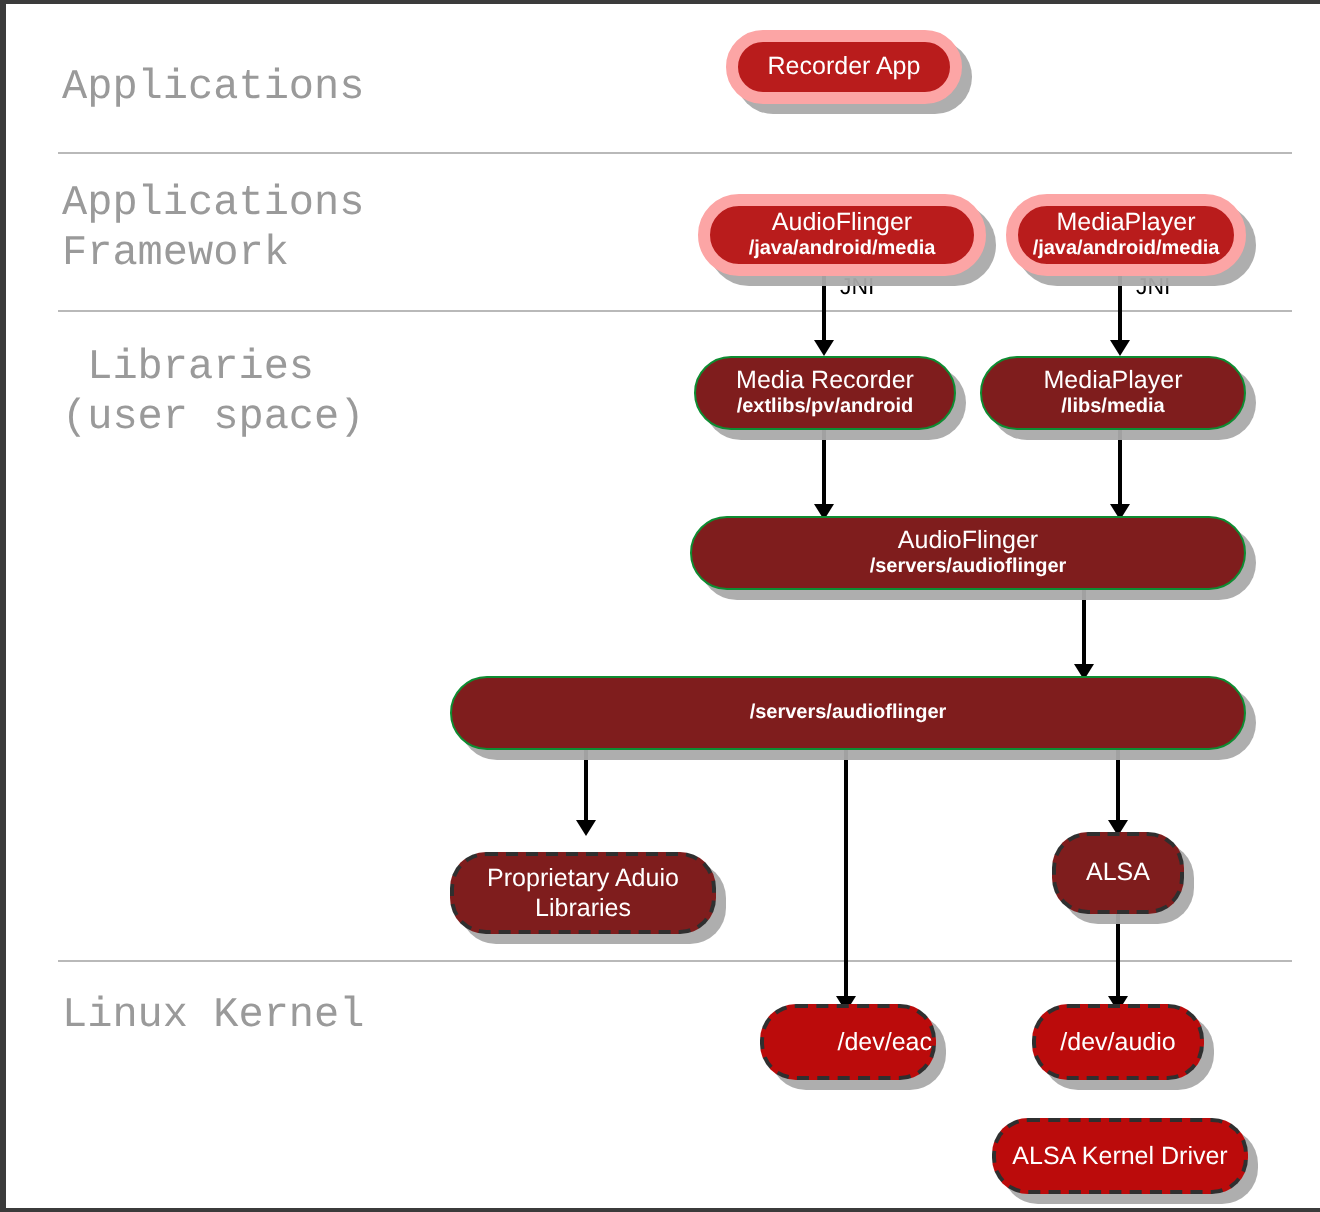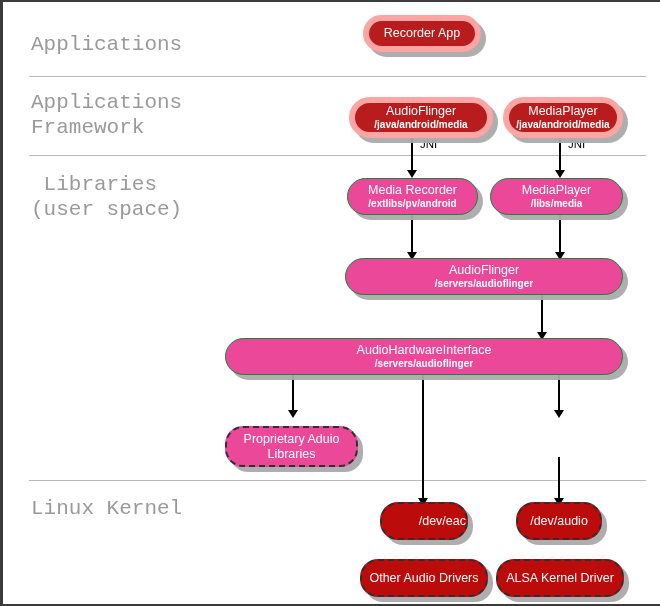--- a/index.html
+++ b/index.html
@@ -61,21 +61,21 @@
     line-height: 12px;
     white-space: nowrap;
     font-weight: bold;
   }
   .node.blue {
     background: #b91c1c;
     border: 6px solid #fca5a5;
     text-align: center;
   }
   .node.green {
-    background: #ec4899;
+    background: #7f1d1d;
     border: 1px solid #0e8c32;
   }
   .node.red {
     background: #bb0b0b;
     border: 1px solid #7d0505;
   }
   .node.dashed {
     border-style: dashed;
     border-width: 2px;
     border-color: #3a3a3a;
@@ -180,39 +180,38 @@
     <span class="title">MediaPlayer</span>
     <span class="sub">/libs/media</span>
   </div>
 
   <div class="node green" style="left:342px; top:256px; width:278px; height:37px;">
     <span class="title">AudioFlinger</span>
     <span class="sub">/servers/audioflinger</span>
   </div>
 
   <div class="node green" style="left:222px; top:336px; width:398px; height:37px;">
-    <span class="title">AudioHardwareInterface</span>
     <span class="sub">/servers/audioflinger</span>
   </div>
 
   <div class="node green dashed" style="left:222px; top:424px; width:133px; height:41px; border-radius:18px;">
     <span class="title">Proprietary Aduio</span>
     <span class="title">Libraries</span>
   </div>
 
+  <div class="node green dashed" style="left:523px; top:414px; width:66px; height:41px; border-radius:18px;">
+    <span class="title">ALSA</span>
+  </div>
 
   <div class="node red dashed" style="left:377px; top:500px; width:88px; height:38px; border-radius:18px;align-items:flex-end;">
     <span class="title">/dev/eac</span>
   </div>
 
   <div class="node red dashed" style="left:513px; top:500px; width:86px; height:38px; border-radius:18px;text-align:right;">
     <span class="title">/dev/audio</span>
   </div>
 
-  <div class="node red dashed" style="left:357px; top:557px; width:128px; height:38px; border-radius:18px;">
-    <span class="title">Other Audio Drivers</span>
-  </div>
 
   <div class="node red dashed" style="left:493px; top:557px; width:128px; height:38px; border-radius:18px;">
     <span class="title">ALSA Kernel Driver</span>
   </div>
 
 </div>
 
 </body></html>

